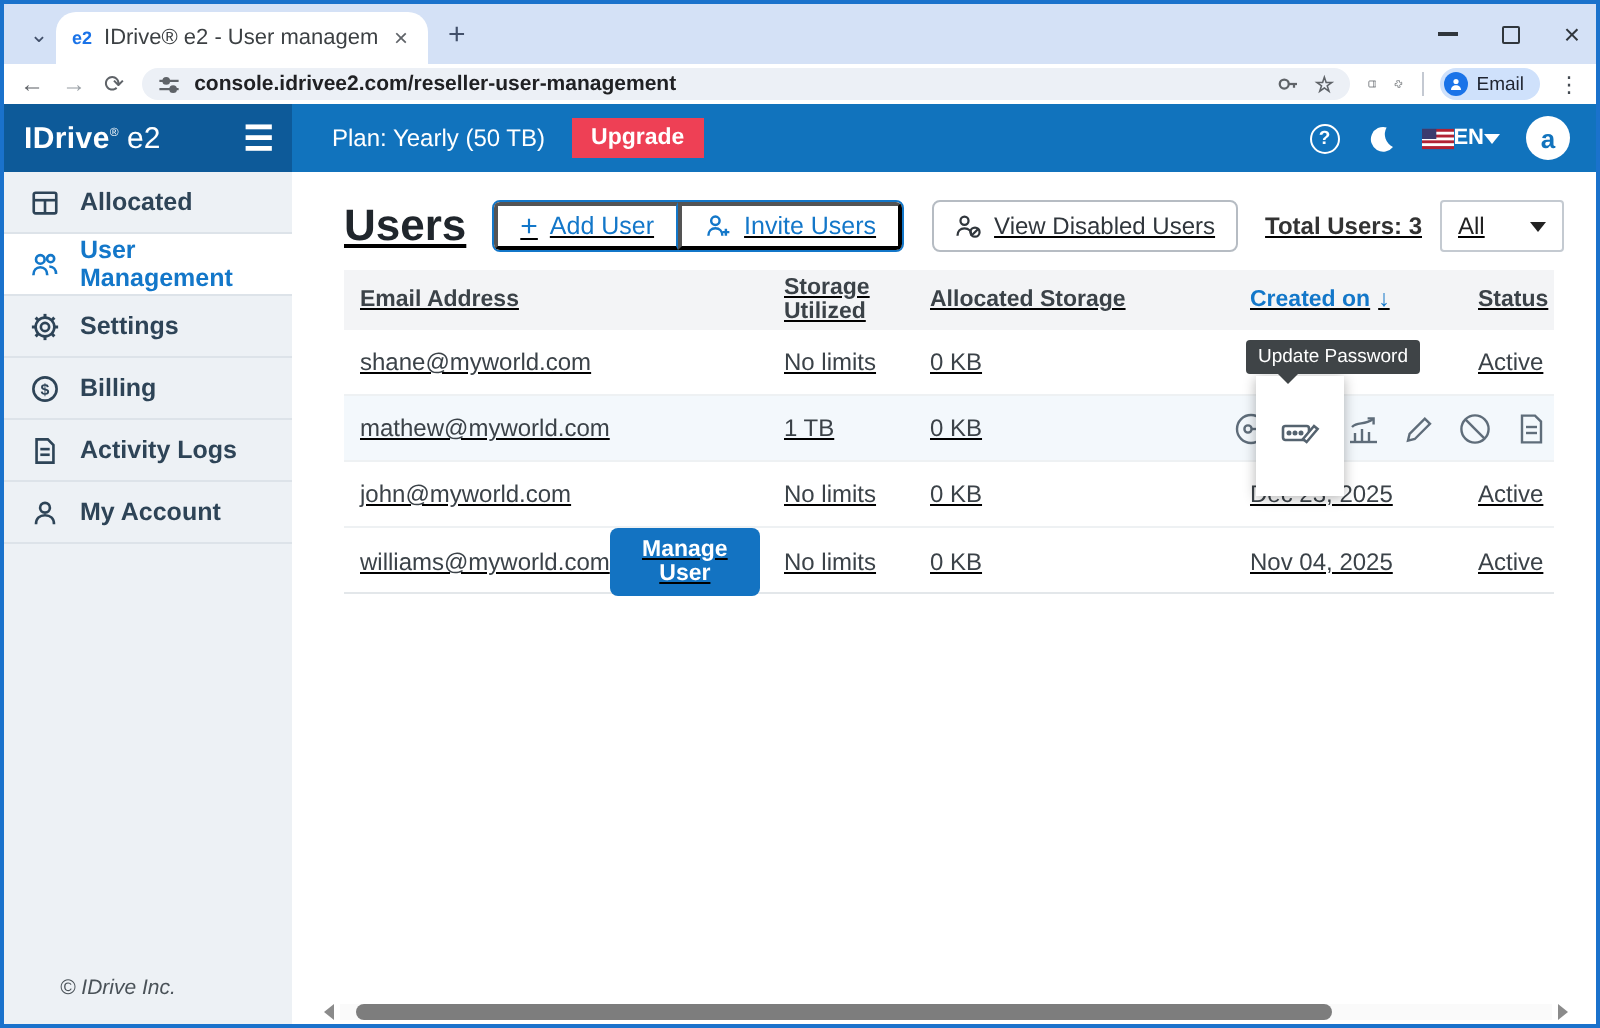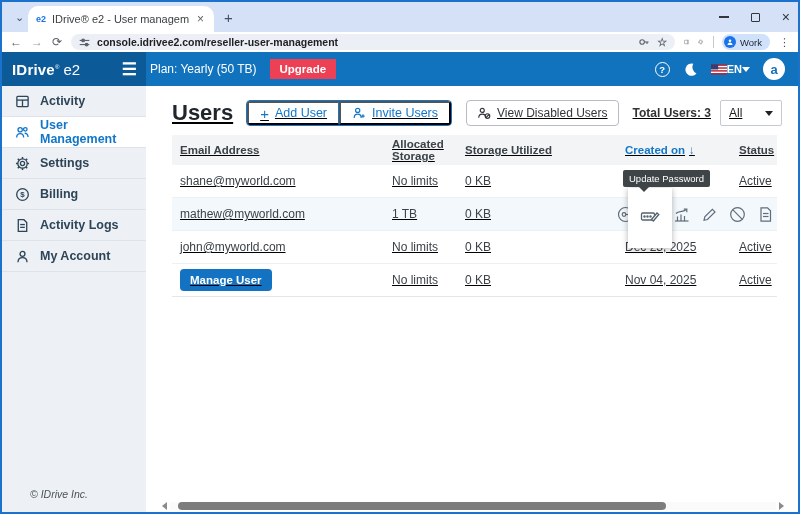--- a/index.html
+++ b/index.html
@@ -30,21 +30,21 @@
   .profile-name { font-size:9.5px; color:#1f2430; }
   .kebab { font-size:11px; color:#444b52; letter-spacing:0; }
 
   
   .appheader { height:34px; background:#1173bd; display:flex; align-items:center; }
   .logo-area { width:144px; height:34px; background:#0d5a99; display:flex; align-items:center; padding:0 10px; position:relative; flex:0 0 144px; }
   .logo { color:#fff; font-size:15px; white-space:nowrap; }
   .logo b { font-weight:700; letter-spacing:.2px; }
   .logo sup { font-size:6px; }
   .hamburger { position:absolute; right:9px; color:#fff; font-size:17px; font-weight:bold; line-height:1; }
-  .plan { color:#fff; font-size:12px; margin-left:4px;text-align:center; }
+  .plan { color:#fff; font-size:12px; margin-left:20px;text-align:center; }
   .upgrade { margin-left:13px; background:#ee4055; color:#fff; font-size:11.5px; border:none; border-radius:0; padding:4px 10px; font-weight:600; }
   .hdr-right { margin-left:auto; display:flex; align-items:center; gap:13px; padding-right:13px; }
   .help-ic { width:15px; height:15px; border:1.3px solid #fff; border-radius:50%; color:#fff; font-size:9.5px; display:flex; align-items:center; justify-content:center; font-weight:bold; }
   .lang { display:flex; align-items:center; gap:0; color:#fff; font-size:11px; font-weight:600; }
   .caret { width:0; height:0; border-left:4px solid transparent; border-right:4px solid transparent; border-top:5px solid #fff; }
   .avatar { width:22px; height:22px; border-radius:50%; background:#fff; color:#1173bd; display:flex; align-items:center; justify-content:center; font-size:13px; font-weight:600; }
 
   
   .bodyrow { display:flex; height:426px; }
   .sidebar { width:144px; flex:0 0 144px; background:#edf1f5; position:relative; }
@@ -149,21 +149,21 @@
         <path d="M6 2h4v2.2a1.6 1.6 0 0 0 3 .8H14v4h-2.2a1.6 1.6 0 0 0-.8 3V14H7v-2.2a1.6 1.6 0 0 0-3-.8H2V7h2.2a1.6 1.6 0 0 0 .8-3V2z" fill="none" stroke="#5f6368" stroke-width="1.3"></path>
       </svg>
     <span class="sep"></span>
     <div class="profile-pill">
       <span class="profile-av">
         <svg width="8" height="8" viewBox="0 0 16 16">
             <circle cx="8" cy="5.5" r="2.6" fill="#fff"></circle>
             <path d="M3 14c0-3 2.2-4.8 5-4.8s5 1.8 5 4.8z" fill="#fff"></path>
           </svg>
       </span>
-      <span class="profile-name">Work</span>
+      <span class="profile-name">Email</span>
     </div>
     <span class="kebab">⋮</span>
   </div>
 
   <div class="appheader">
     <div class="logo-area">
       <span class="logo"><b>IDrive</b><sup>®</sup><span> e2</span></span>
       <span class="hamburger">☰</span>
     </div>
     <span class="plan">Plan: Yearly (50 TB)</span>
@@ -194,21 +194,21 @@
 
     <div class="sidebar">
       <div class="side-item">
         <svg width="15" height="15" viewBox="0 0 16 16">
             <g fill="none" stroke="#2e4457" stroke-width="1.4">
               <rect x="2" y="2.5" width="12" height="11" rx="1"></rect>
               <line x1="2" y1="6.5" x2="14" y2="6.5"></line>
               <line x1="8" y1="6.5" x2="8" y2="13.5"></line>
             </g>
           </svg>
-        <span>Activity</span>
+        <span>Allocated</span>
       </div>
       <div class="side-item active">
         <svg width="15" height="15" viewBox="0 0 16 16">
             <g fill="none" stroke="#1377c9" stroke-width="1.4">
               <circle cx="5.5" cy="5" r="2.3"></circle>
               <path d="M1.8 13.4c0-2.6 1.6-4.2 3.7-4.2s3.7 1.6 3.7 4.2"></path>
               <circle cx="11" cy="4.6" r="1.9"></circle>
               <path d="M10.3 8.8c2.2 0 3.6 1.6 3.6 4"></path>
             </g>
           </svg>
@@ -296,22 +296,22 @@
         <span class="total-users">Total Users: 3</span>
         <div class="filter-select">
           <span>All</span>
           <span class="caret"></span>
         </div>
       </div>
 
       <div class="table">
         <div class="t-head">
           <div>Email Address</div>
+          <div>Storage Utilized</div>
           <div>Allocated Storage</div>
-          <div>Storage Utilized</div>
           <div class="sorted">
               <span>Created on</span>
               <span>↓</span>
             </div>
           <div>Status</div>
         </div>
 
         <div class="t-row">
           <div>shane@myworld.com</div>
           <div>No limits</div>
@@ -365,20 +365,21 @@
         <div class="t-row">
           <div>john@myworld.com</div>
           <div>No limits</div>
           <div>0 KB</div>
           <div>Dec 23, 2025</div>
           <div>Active</div>
         </div>
 
         <div class="t-row">
           <div class="email-cell">
+            <span>williams@myworld.com</span>
             <button class="manage-btn">Manage User</button>
           </div>
           <div>No limits</div>
           <div>0 KB</div>
           <div>Nov 04, 2025</div>
           <div>Active</div>
         </div>
       </div>
 
       <div class="pw-card">

